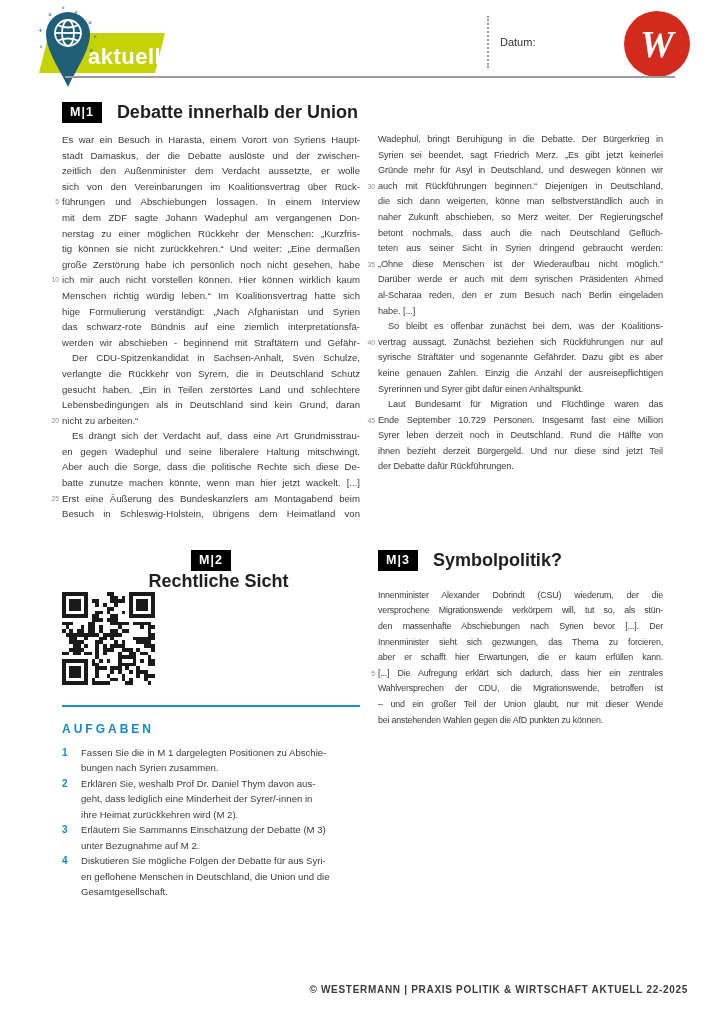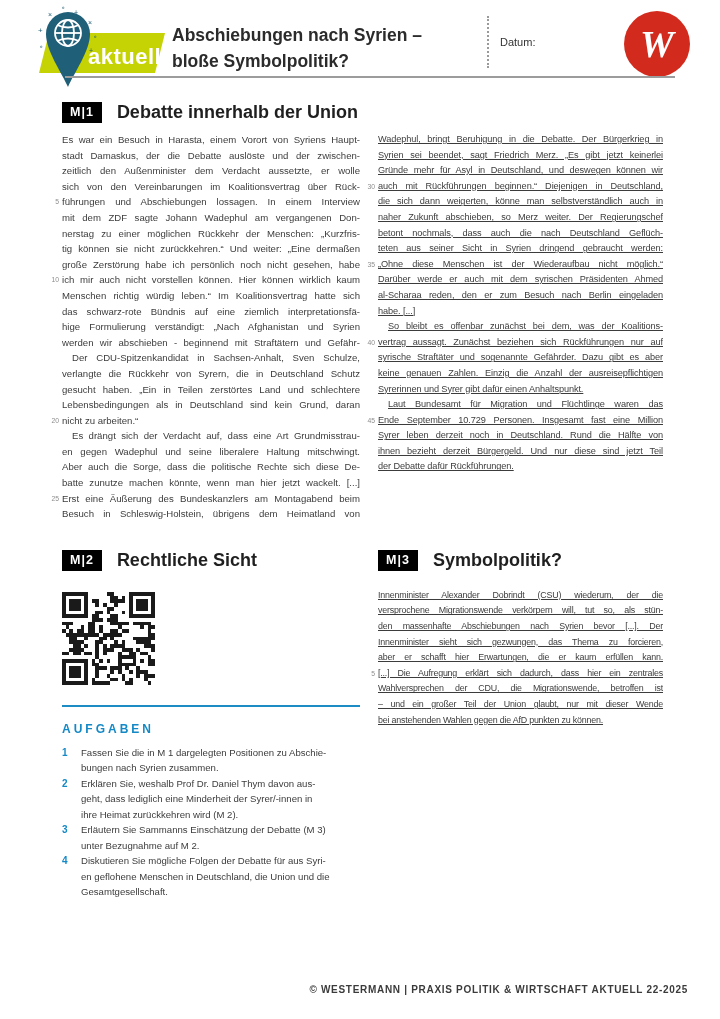--- a/index.html
+++ b/index.html
@@ -31,21 +31,21 @@
   .colR{width:285px;}
   
   .line{position:relative;display:flex;line-height:15.6px;justify-content:flex-end;}
   .ln{position:absolute;left:-17px;width:14px;text-align:right;font-size:6.8px;
       color:#8d8d8d;line-height:15.6px;}
   .lt{display:block;flex:1;min-width:0;white-space:nowrap;overflow:hidden;
       text-align:justify;text-align-last:justify;}
   .pend .lt{text-align-last:left;}
   .ind .lt{text-indent:10px;}
   .colL .lt{font-size:9.6px;}
-  .colR .lt{font-size:9.2px;letter-spacing:-0.1px;text-decoration:underline;}
+  .colR .lt{font-size:9.2px;letter-spacing:-0.1px;}
   .m3body .lt{font-size:8.9px;letter-spacing:-0.2px;}
   
   .source{margin-top:9px;}
   .sline{font-size:7.2px;line-height:11.2px;color:#4d4d4d;white-space:nowrap;overflow:hidden;}
   
   .intro{margin-top:8px;}
   .iline{font-weight:bold;font-size:9.6px;line-height:15.4px;color:#222;white-space:nowrap;overflow:hidden;}
   .colR .iline{font-size:9.4px;}
   
   .qr-row{display:flex;margin-top:13px;}
@@ -84,24 +84,20 @@
       </g>
       <path d="M32 84 C26 70 10 48 10 31 A22 22 0 1 1 54 31 C54 48 38 70 32 84 Z" fill="#1f5f78"></path>
       <g stroke="#ffffff" stroke-width="1.8" fill="none">
         <circle cx="32" cy="30" r="13"></circle>
         <ellipse cx="32" cy="30" rx="6" ry="13"></ellipse>
         <line x1="19" y1="30" x2="45" y2="30"></line>
         <path d="M21 22 Q32 27 43 22"></path>
         <path d="M21 38 Q32 33 43 38"></path>
       </g>
     </svg>
-    <div class="doc-title">
-      <div>Abschiebungen nach Syrien –</div>
-      <div>bloße Symbolpolitik?</div>
-    </div>
     <div class="datum-box">
       <span>Datum:</span>
     </div>
     <div class="w-logo">
       <span>W</span>
     </div>
     <div class="header-rule"></div>
   </div>
 
   <div class="main">
@@ -153,25 +149,25 @@
           <div class="line">
           <span class="ln">10</span>
           <span class="lt">ich mir auch nicht vorstellen können. Hier können wirklich kaum</span>
         </div>
           <div class="line">
           <span class="ln"></span>
           <span class="lt">Menschen richtig würdig leben.“ Im Koalitionsvertrag hatte sich</span>
         </div>
           <div class="line">
           <span class="ln"></span>
+          <span class="lt">hige Formulierung verständigt: „Nach Afghanistan und Syrien</span>
+        </div>
+          <div class="line">
+          <span class="ln"></span>
           <span class="lt">das schwarz-rote Bündnis auf eine ziemlich interpretationsfä-</span>
-        </div>
-          <div class="line">
-          <span class="ln"></span>
-          <span class="lt">hige Formulierung verständigt: „Nach Afghanistan und Syrien</span>
         </div>
           <div class="line">
           <span class="ln"></span>
           <span class="lt">werden wir abschieben - beginnend mit Straftätern und Gefähr-</span>
         </div>
           <div class="line ind">
           <span class="ln"></span>
           <span class="lt">Der CDU-Spitzenkandidat in Sachsen-Anhalt, Sven Schulze,</span>
         </div>
           <div class="line">
@@ -312,21 +308,21 @@
         <div class="sline"></div>
             <div class="sline"></div>
             <div class="sline"></div>
           </div>
       </div>
     </div>
 
     <div class="cols" style="margin-top:28px;">
 
       <div class="colL">
-        <div class="mhead" style="margin-top:0;">
+        <div class="mhead" style="margin-top:0;flex-direction:column;">
           <span class="mbox">M|2</span>
           <span class="mtitle">Rechtliche Sicht</span>
         </div>
         <div class="intro">
 
         <div class="iline"></div>
             <div class="iline"></div>
             <div class="iline"></div>
           </div>
         <div class="qr-row">

